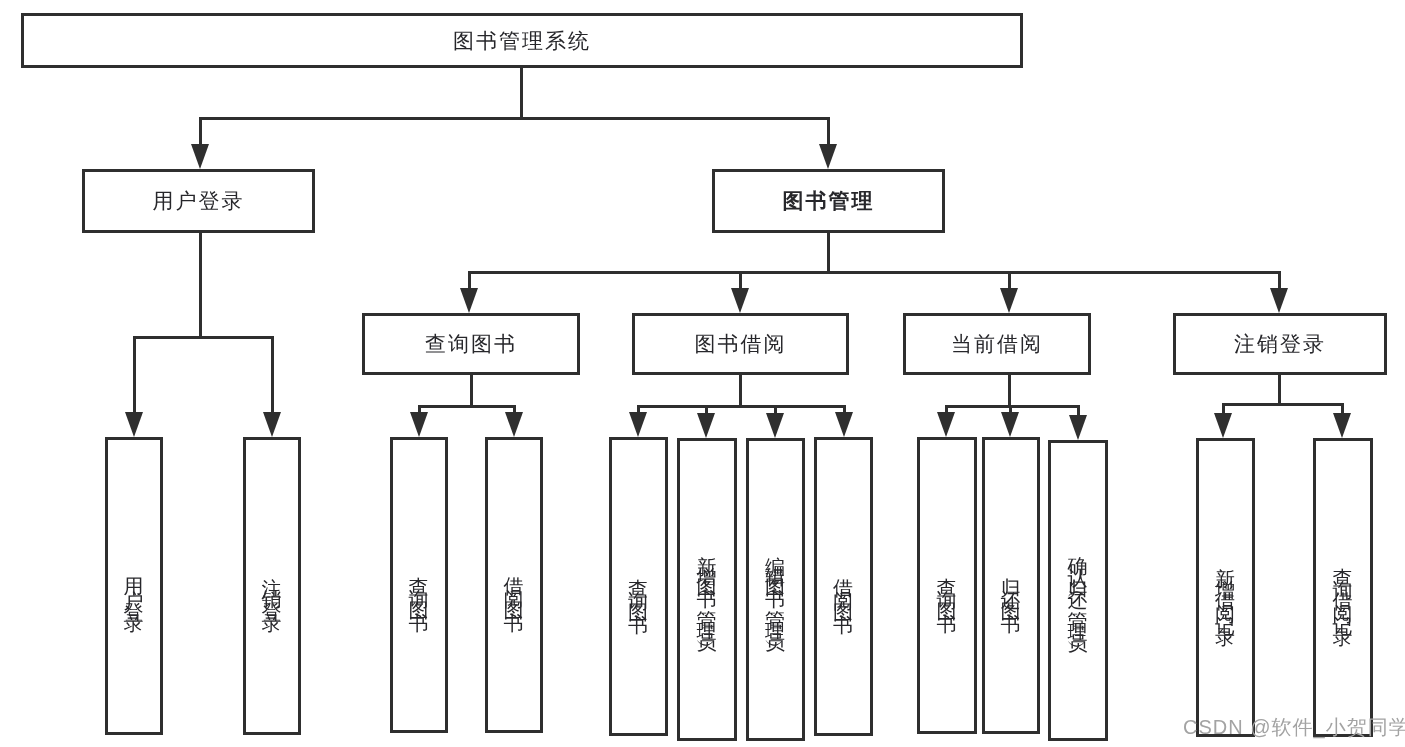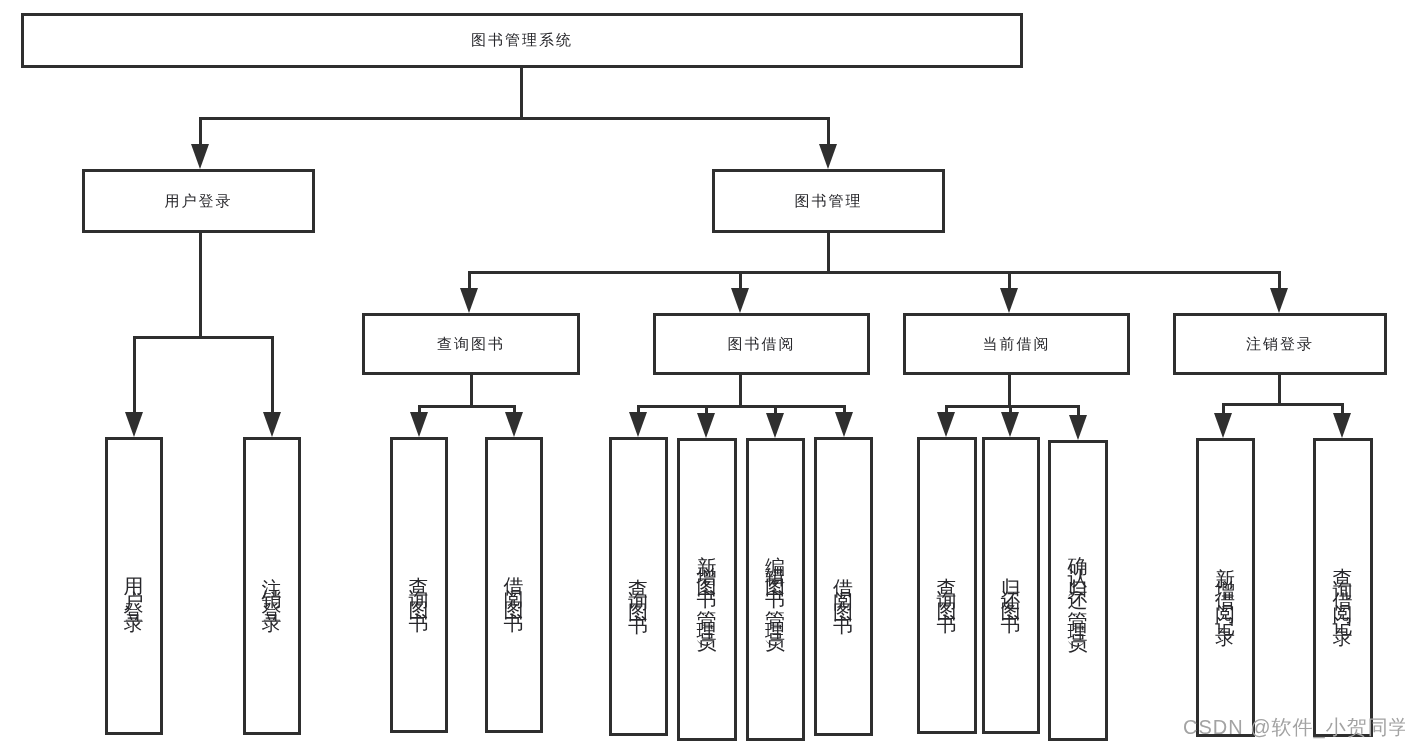--- a/index.html
+++ b/index.html
@@ -23,21 +23,21 @@
     position:absolute;
     background:var(--box-fill);
     border:3px solid var(--box-border);
     display:flex;
     align-items:center;
     justify-content:center;
     color:var(--text);
     z-index:2;
   }
   .node.h span{
-    font-size:15px;
+    font-size:21px;
     letter-spacing:2px;
     white-space:nowrap;
     color:var(--text);
   }
   .node.v span{
     writing-mode:vertical-rl;
     text-orientation:mixed;
     font-size:20px;
     letter-spacing:12px;
     line-height:1;
@@ -124,30 +124,30 @@
     <div class="arrow" style="left: 1001px; top: 412px;"></div>
     <div class="arrow" style="left: 1069px; top: 415px;"></div>
     <div class="arrow" style="left: 1214px; top: 413px;"></div>
     <div class="arrow" style="left: 1333px; top: 413px;"></div>
     <div class="node h" style="left: 21px; top: 13px; width: 1002px; height: 55px;">
       <span>图书管理系统</span>
     </div>
     <div class="node h" style="left: 82px; top: 169px; width: 233px; height: 64px;">
       <span>用户登录</span>
     </div>
-    <div class="node h" style="left: 712px; top: 169px; width: 233px; height: 64px;">
+    <div class="node h" style="left: 712px; top: 169px; width: 233px; height: 64px; font-weight: bold;">
       <span>图书管理</span>
     </div>
     <div class="node h" style="left: 362px; top: 313px; width: 218px; height: 62px;">
       <span>查询图书</span>
     </div>
-    <div class="node h" style="left: 632px; top: 313px; width: 217px; height: 62px; margin-left: 21px;">
+    <div class="node h" style="left: 632px; top: 313px; width: 217px; height: 62px;">
       <span>图书借阅</span>
     </div>
-    <div class="node h" style="left: 903px; top: 313px; width: 227px; height: 62px;">
+    <div class="node h" style="left: 903px; top: 313px; width: 188px; height: 62px;">
       <span>当前借阅</span>
     </div>
     <div class="node h" style="left: 1173px; top: 313px; width: 214px; height: 62px;">
       <span>注销登录</span>
     </div>
     <div class="node v" style="left: 105px; top: 437px; width: 58px; height: 298px;">
       <span>用户登录</span>
     </div>
     <div class="node v" style="left: 243px; top: 437px; width: 58px; height: 298px;">
       <span>注销登录</span>

